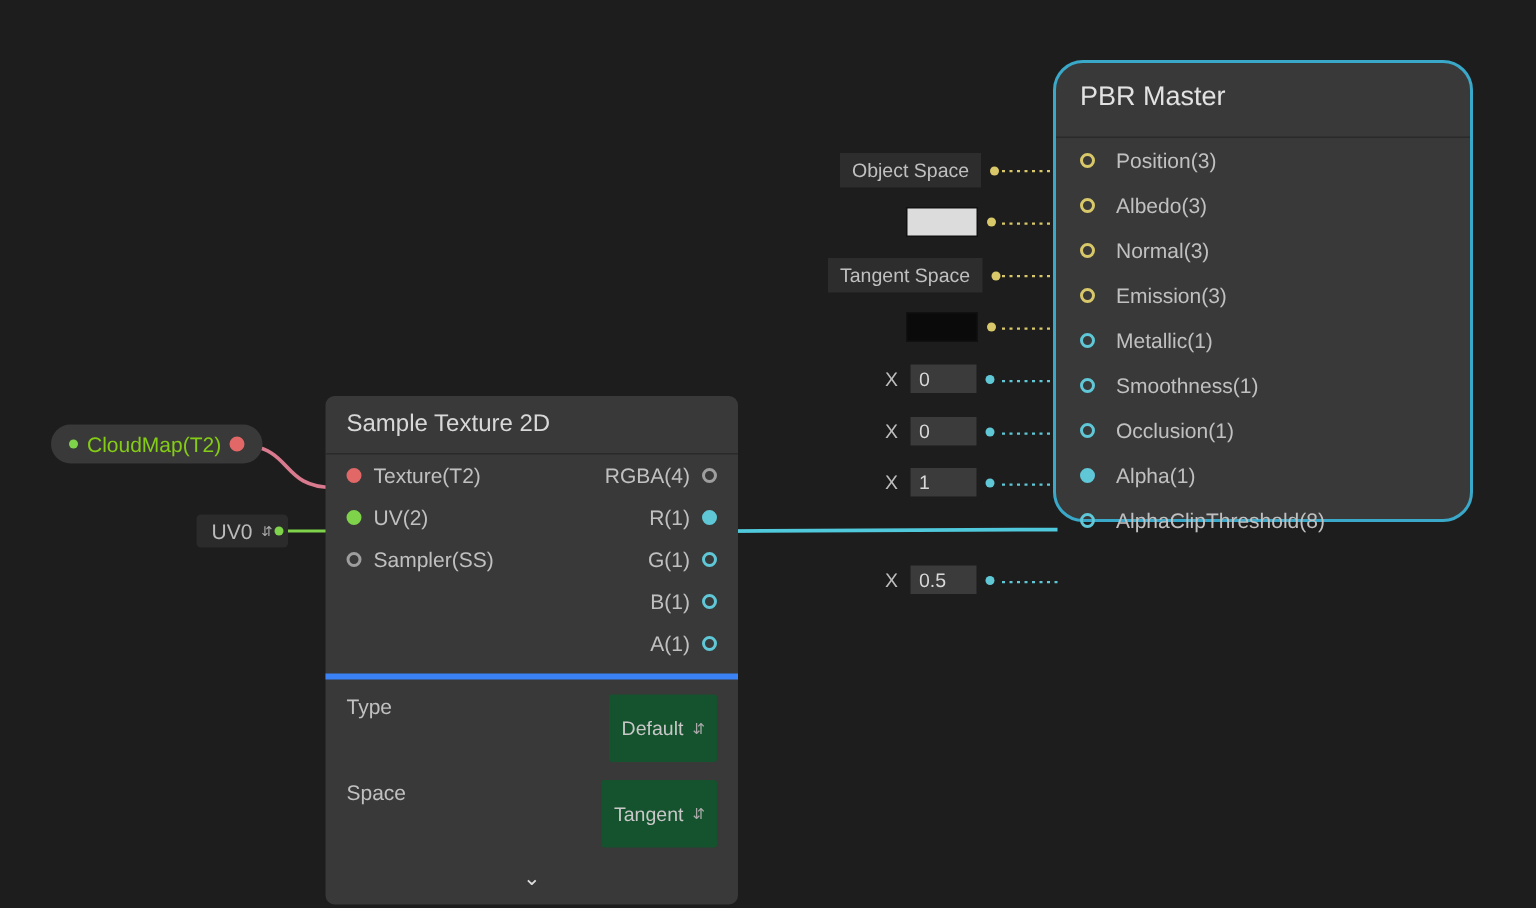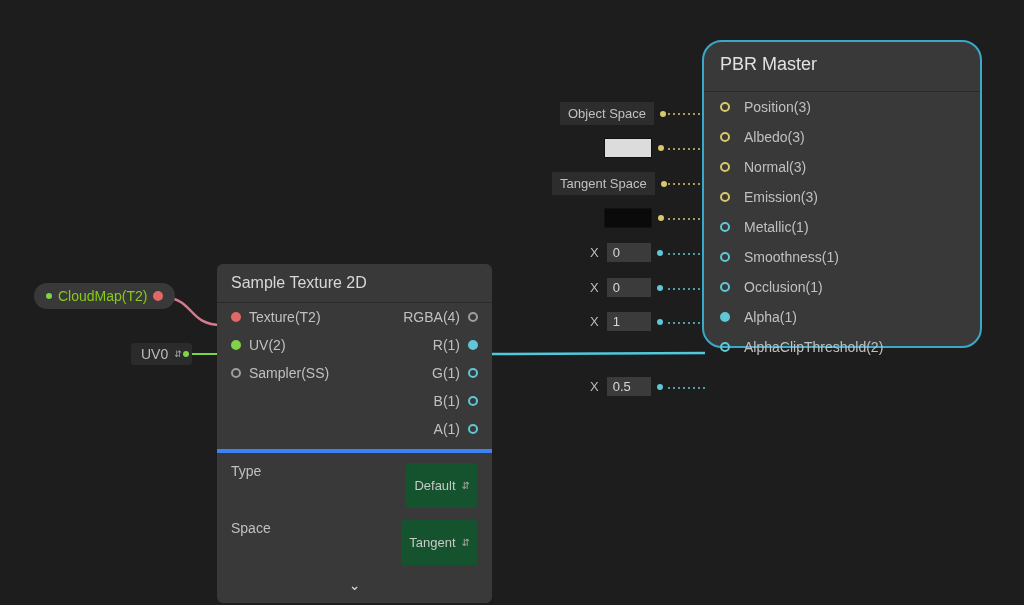--- a/index.html
+++ b/index.html
@@ -303,21 +303,21 @@
   <div class="pbr-row">
     <span class="port teal"></span>
     <span>Occlusion(1)</span>
   </div>
   <div class="pbr-row">
     <span class="port teal filled"></span>
     <span>Alpha(1)</span>
   </div>
   <div class="pbr-row">
     <span class="port teal"></span>
-    <span>AlphaClipThreshold(2)</span>
+    <span>AlphaClipThreshold(8)</span>
   </div>
 </div>
 
 <div class="float-in" style="left:560px; top:102px;">
   <div class="btnbox">Object Space</div>
   <span class="dot yellow"></span>
 </div>
 
 <div class="float-in" style="left:604px; top:138px;">
   <div class="swatch light"></div>

